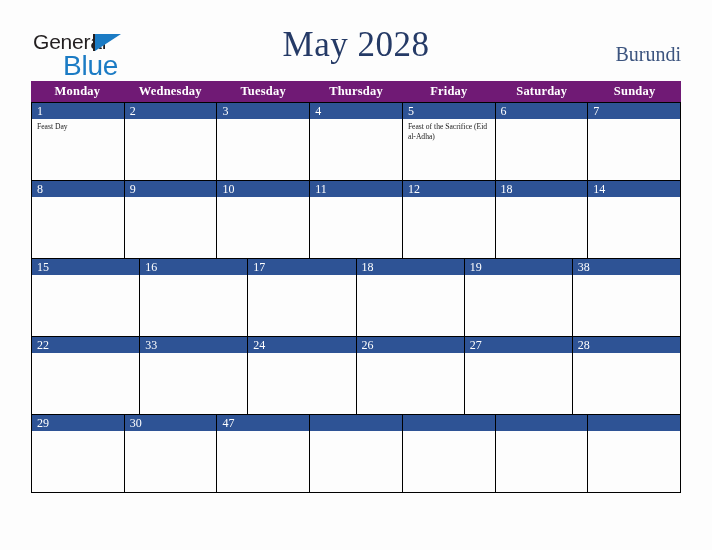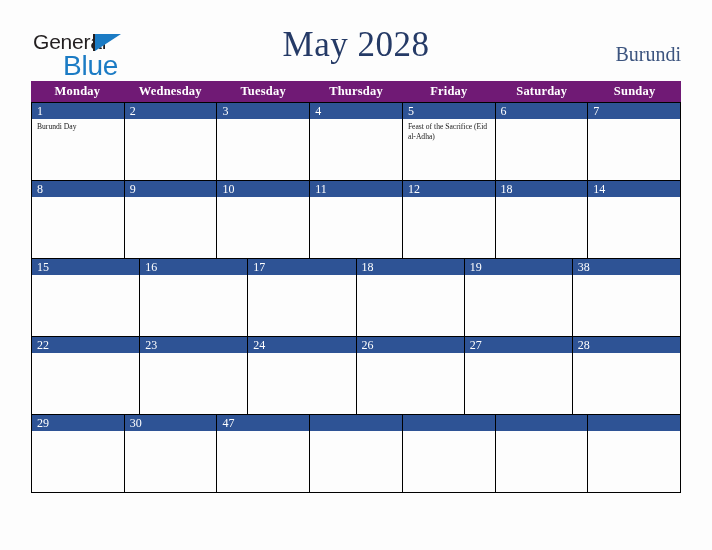--- a/index.html
+++ b/index.html
@@ -187,21 +187,21 @@
         <div class="weekday">Thursday</div>
         <div class="weekday">Friday</div>
         <div class="weekday">Saturday</div>
         <div class="weekday">Sunday</div>
       </div>
     <div class="weeks">
         <div class="week">
           <div class="day">
             <div class="daynum">1</div>
             <div class="events">
-              <div class="event">Burundi Day</div>
+              <div class="event">Feast Day</div>
             </div>
           </div>
           <div class="day">
             <div class="daynum">2</div>
             <div class="events"></div>
           </div>
           <div class="day">
             <div class="daynum">3</div>
             <div class="events"></div>
           </div>
@@ -279,21 +279,21 @@
             <div class="daynum">38</div>
             <div class="events"></div>
           </div>
         </div>
         <div class="week">
           <div class="day">
             <div class="daynum">22</div>
             <div class="events"></div>
           </div>
           <div class="day">
-            <div class="daynum">23</div>
+            <div class="daynum">33</div>
             <div class="events"></div>
           </div>
           <div class="day">
             <div class="daynum">24</div>
             <div class="events"></div>
           </div>
           <div class="day">
             <div class="daynum">26</div>
             <div class="events"></div>
           </div>

